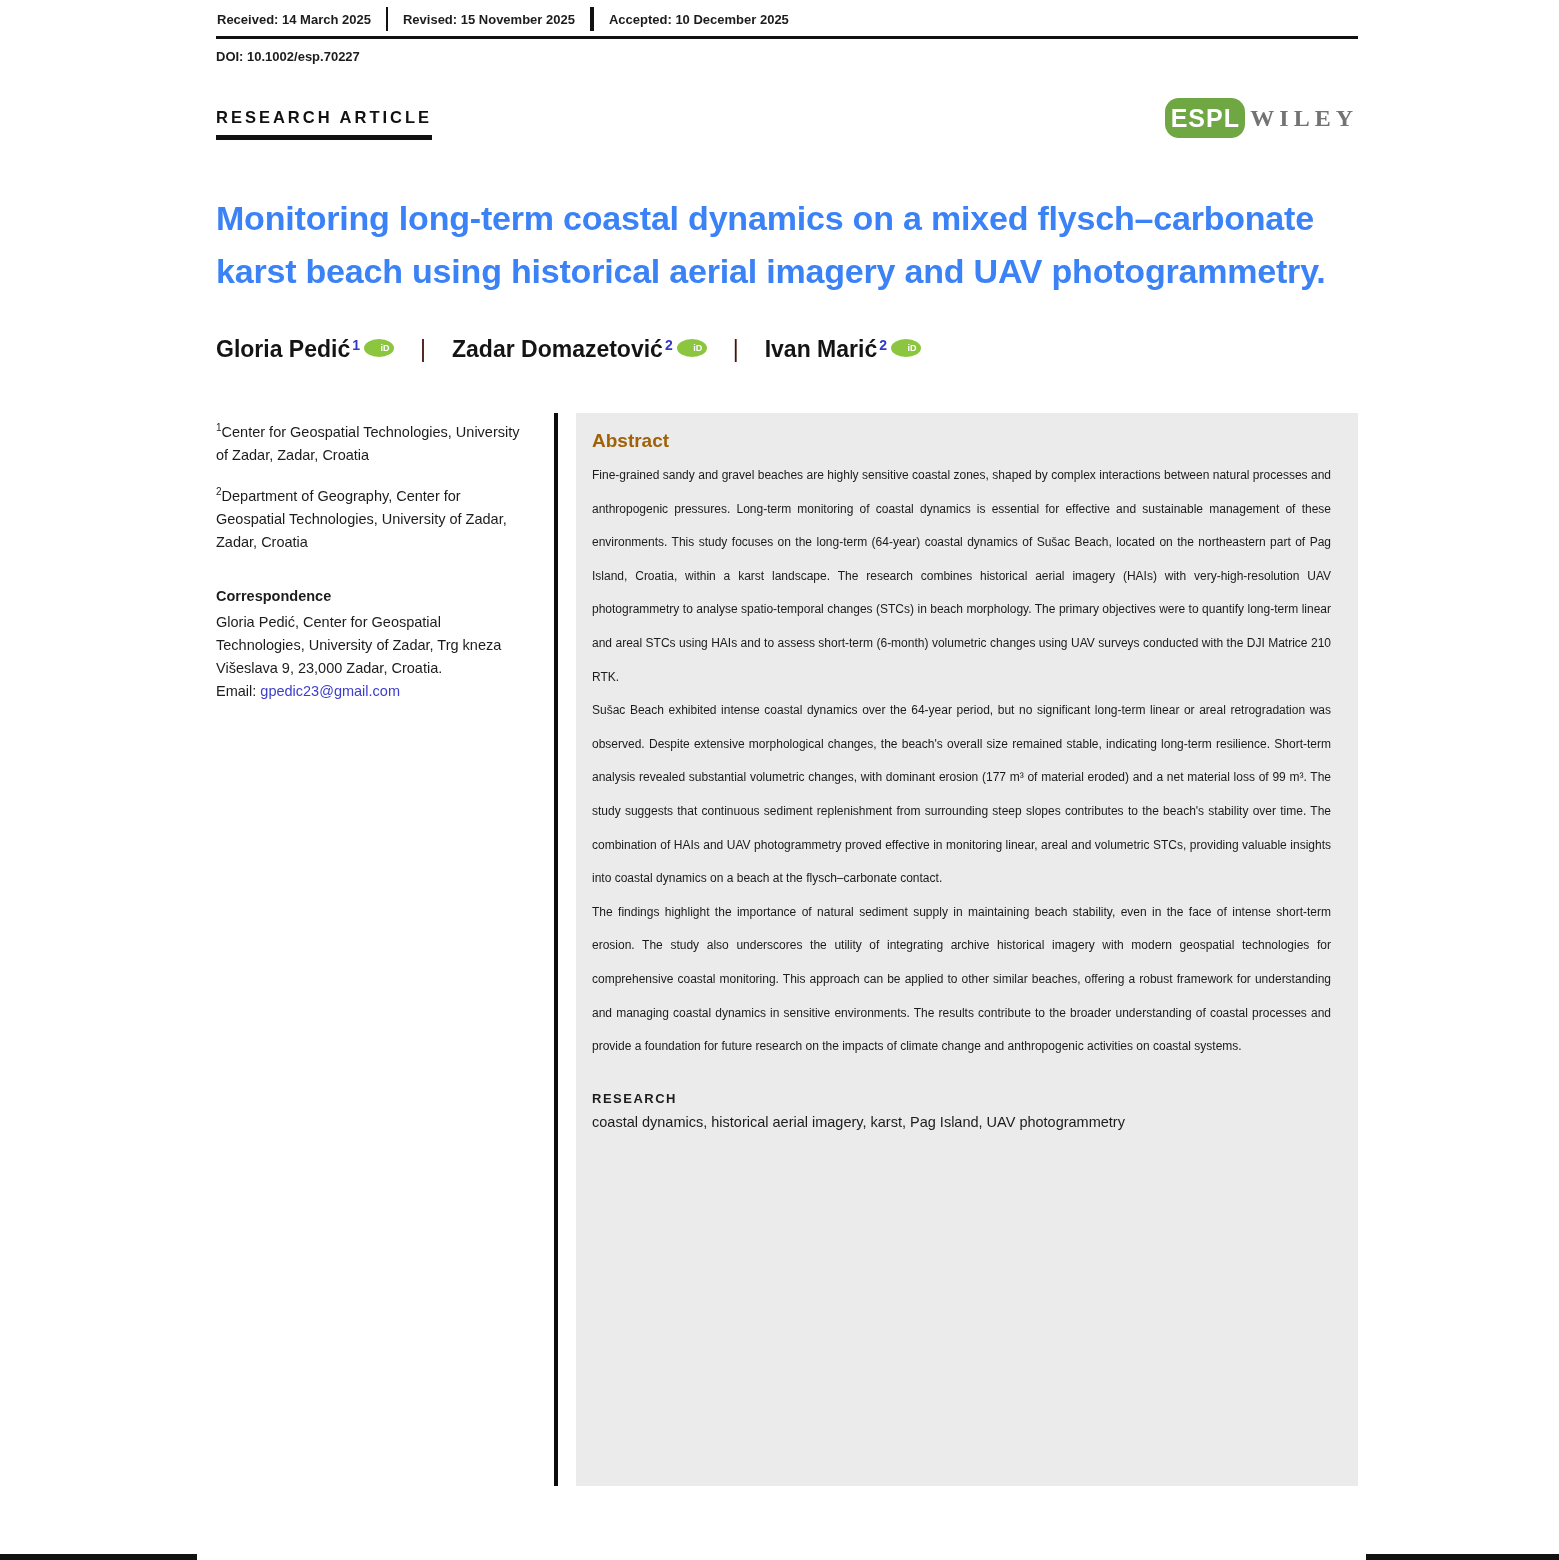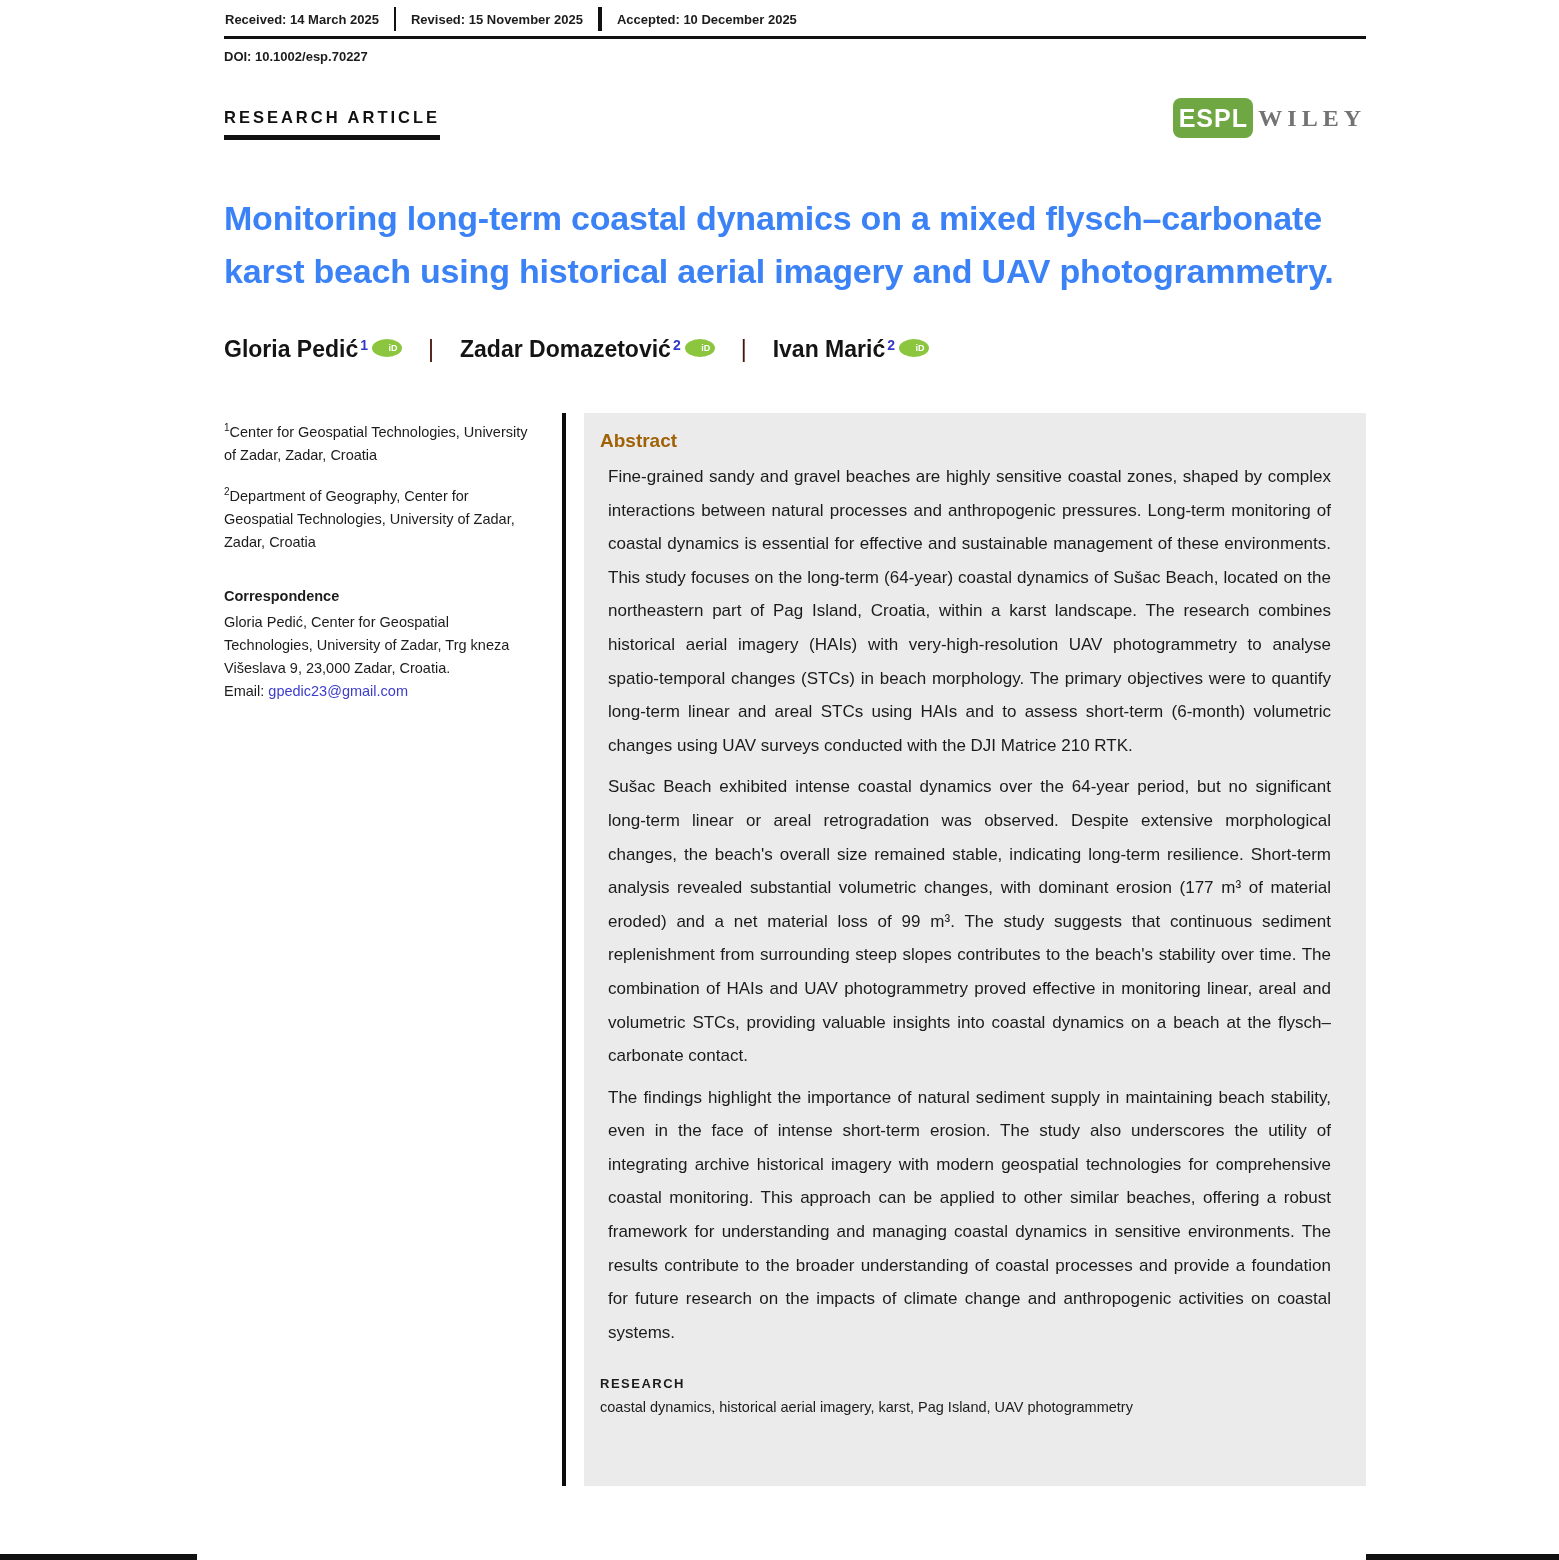--- a/index.html
+++ b/index.html
@@ -7,21 +7,21 @@
     position: relative;
     width: 1559px;
     height: 1560px;
     background: #ffffff;
     font-family: "Liberation Sans", "DejaVu Sans", sans-serif;
     color: #1a1a1a;
     overflow: hidden;
   }
   .content {
     position: absolute;
-    left: 224px;
+    left: 216px;
     top: 0;
     width: 1142px;
   }
 
   
   .meta-row {
     display: flex;
     align-items: stretch;
     padding-top: 7px;
     height: 24px;
@@ -66,21 +66,21 @@
     display: inline-flex;
     align-items: center;
     justify-content: center;
     width: 80px;
     height: 40px;
     background: #6fa843;
     color: #ffffff;
     font-size: 25px;
     font-weight: 700;
     letter-spacing: 1px;
-    border-radius: 8px;
+    border-radius: 14px;
   }
   .wiley {
     margin-left: 5px;
     font-family: "Liberation Serif", "DejaVu Serif", serif;
     font-size: 24px;
     font-weight: 600;
     letter-spacing: 5px;
     color: #737373;
   }
 
@@ -158,22 +158,22 @@
     padding: 17px 27px 20px 16px;
     box-sizing: border-box;
   }
   .abstract-heading {
     font-size: 19px;
     font-weight: 700;
     color: #a16207;
     margin-bottom: 7px;
   }
   .abs-p {
-    margin: 8px;
-    font-size: 17px;
+    margin: 0;
+    font-size: 12px;
     line-height: 33.6px;
     text-align: justify;
     color: #1b1b1b;
   }
   .keywords-heading {
     margin-top: 27px;
     font-size: 13px;
     font-weight: 700;
     letter-spacing: 1.5px;
     color: #1c1c1c;

